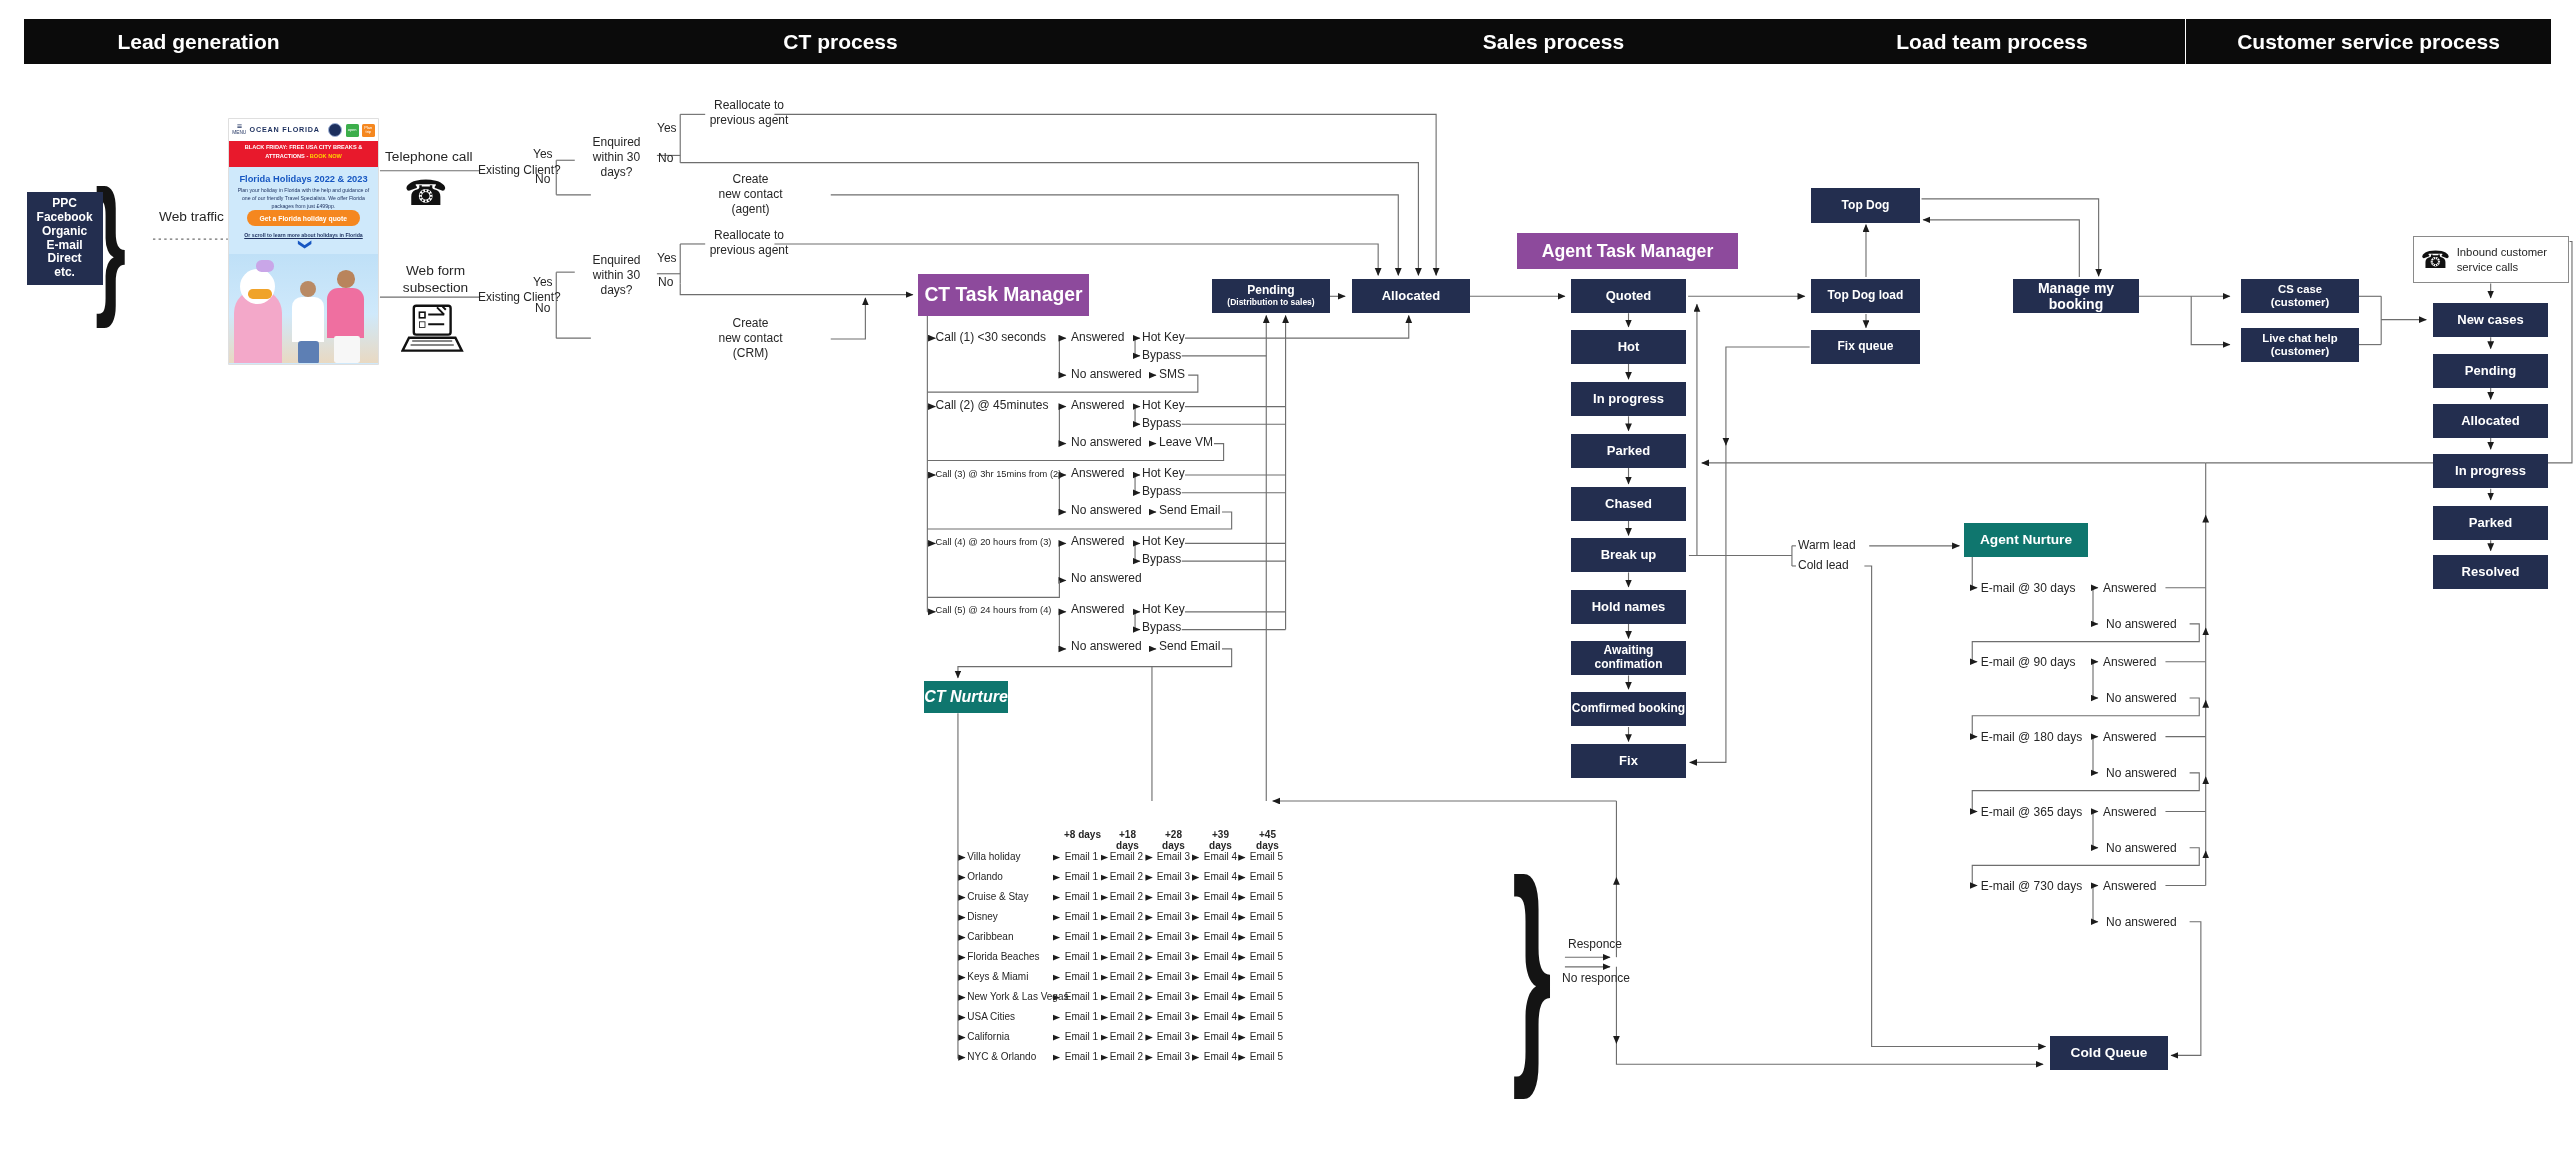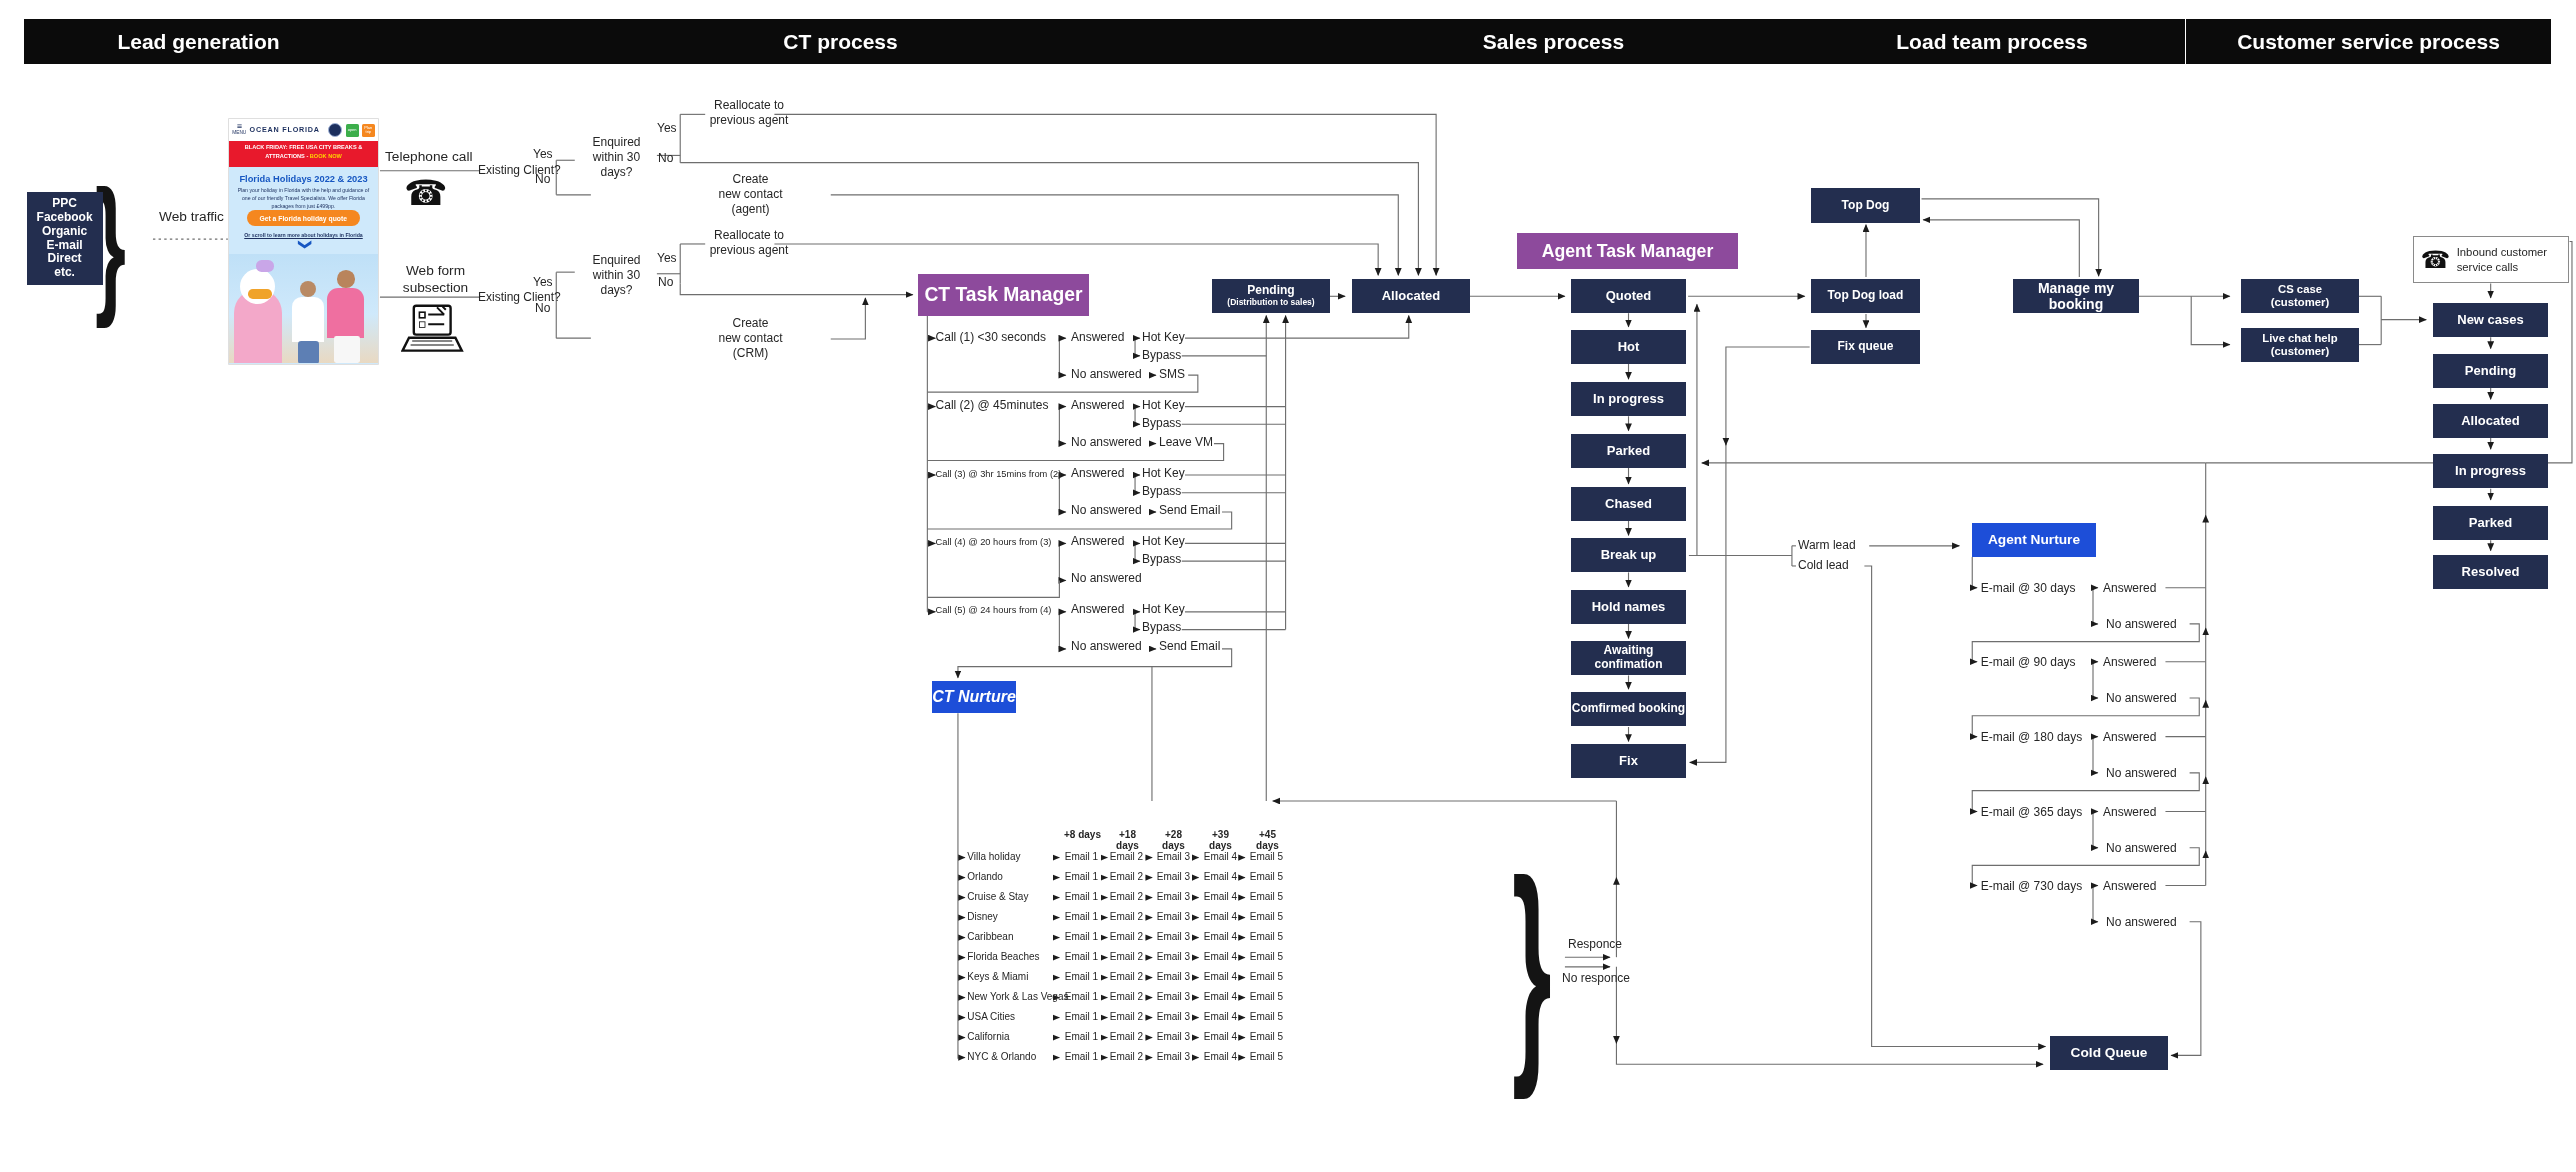--- a/index.html
+++ b/index.html
@@ -10,21 +10,21 @@
         align-items:center;justify-content:center;font-size:21px;font-weight:bold;z-index:2;
         border-right:2.4px solid #fff;}
   .lane:nth-of-type(1){left:24px;width:349px;}
   .lane:nth-of-type(2){left:373px;width:935px;}
   .lane:nth-of-type(3){left:1308px;width:491px;}
   .lane:nth-of-type(4){left:1799px;width:386px;}
   .lane:nth-of-type(5){left:2186px;width:365px;border-right:none;}
   .box{position:absolute;background:#232e4f;color:#fff;display:flex;align-items:center;
        justify-content:center;text-align:center;font-weight:bold;z-index:3;line-height:1.15;}
   .purple{background:#8d4a9c;}
-  .red{background:#1d4ed8;margin-left:8px;}
+  .red{background:#0f766e;}
   .lbl{position:absolute;z-index:3;font-size:13px;line-height:1.25;white-space:nowrap;}
   .c{text-align:center;}
   .small{font-size:12px;}
   .brace{position:absolute;z-index:2;color:#141414;font-weight:bold;line-height:1;
          transform-origin:left top;}
   .ellipse{position:absolute;z-index:3;background:#1d1d1d;color:#fff;border-radius:50%;
            display:flex;align-items:center;justify-content:center;text-align:center;
            font-size:11.7px;padding:0 14.5px;box-sizing:border-box;}
   
   #sales-stages{position:absolute;left:1571px;top:279px;width:115px;z-index:3;}

